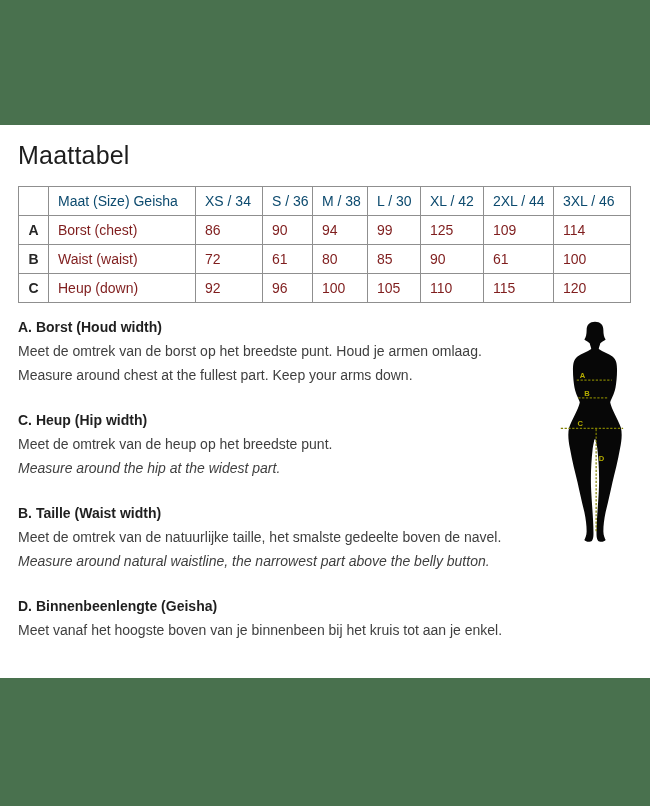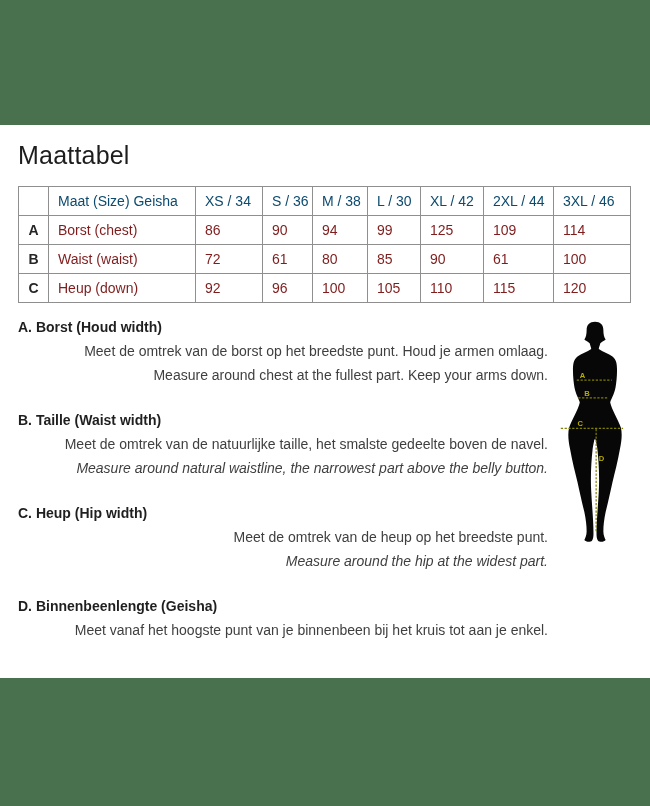--- a/index.html
+++ b/index.html
@@ -67,21 +67,20 @@
     font-size: 14px;
     line-height: 24px;
     font-weight: 700;
     color: #1f1f1f;
   }
   .section p {
     margin: 0;
     font-size: 14px;
     line-height: 24px;
     color: #3f3f3f;
-    text-align: right;
   }
   .section p.it { font-style: italic; }
   .figure-wrap {
     position: absolute; left: 557px; top: 321px;
     width: 76px; height: 222px;
   }
   .figure-wrap svg { width: 100%; height: 100%; display: block; }
 </style>
 </head>
 <body>
@@ -154,32 +153,32 @@
     </tbody>
       </table>
 
     <div class="sections">
       <div class="section">
         <h3>A. Borst (Houd width)</h3>
         <p>Meet de omtrek van de borst op het breedste punt. Houd je armen omlaag.</p>
         <p>Measure around chest at the fullest part. Keep your arms down.</p>
       </div>
       <div class="section">
+        <h3>C. Heup (Hip width)</h3>
+        <p>Meet de omtrek van de heup op het breedste punt.</p>
+        <p class="it">Measure around the hip at the widest part.</p>
+      </div>
+      <div class="section">
         <h3>B. Taille (Waist width)</h3>
         <p>Meet de omtrek van de natuurlijke taille, het smalste gedeelte boven de navel.</p>
         <p class="it">Measure around natural waistline, the narrowest part above the belly button.</p>
       </div>
       <div class="section">
-        <h3>C. Heup (Hip width)</h3>
-        <p>Meet de omtrek van de heup op het breedste punt.</p>
-        <p class="it">Measure around the hip at the widest part.</p>
-      </div>
-      <div class="section">
         <h3>D. Binnenbeenlengte (Geisha)</h3>
-        <p>Meet vanaf het hoogste punt van je binnenbeen bij het kruis tot aan je enkel.</p>
+        <p>Meet vanaf het hoogste boven van je binnenbeen bij het kruis tot aan je enkel.</p>
       </div>
     </div>
   </div>
 
   <div class="figure-wrap">
     <svg viewBox="0 0 100 300" preserveAspectRatio="none">
       <path d="M50,1
                C57,1 61,5 61,12
                C61,18 62,22 64,25
                C62,27 59,28 57,30

